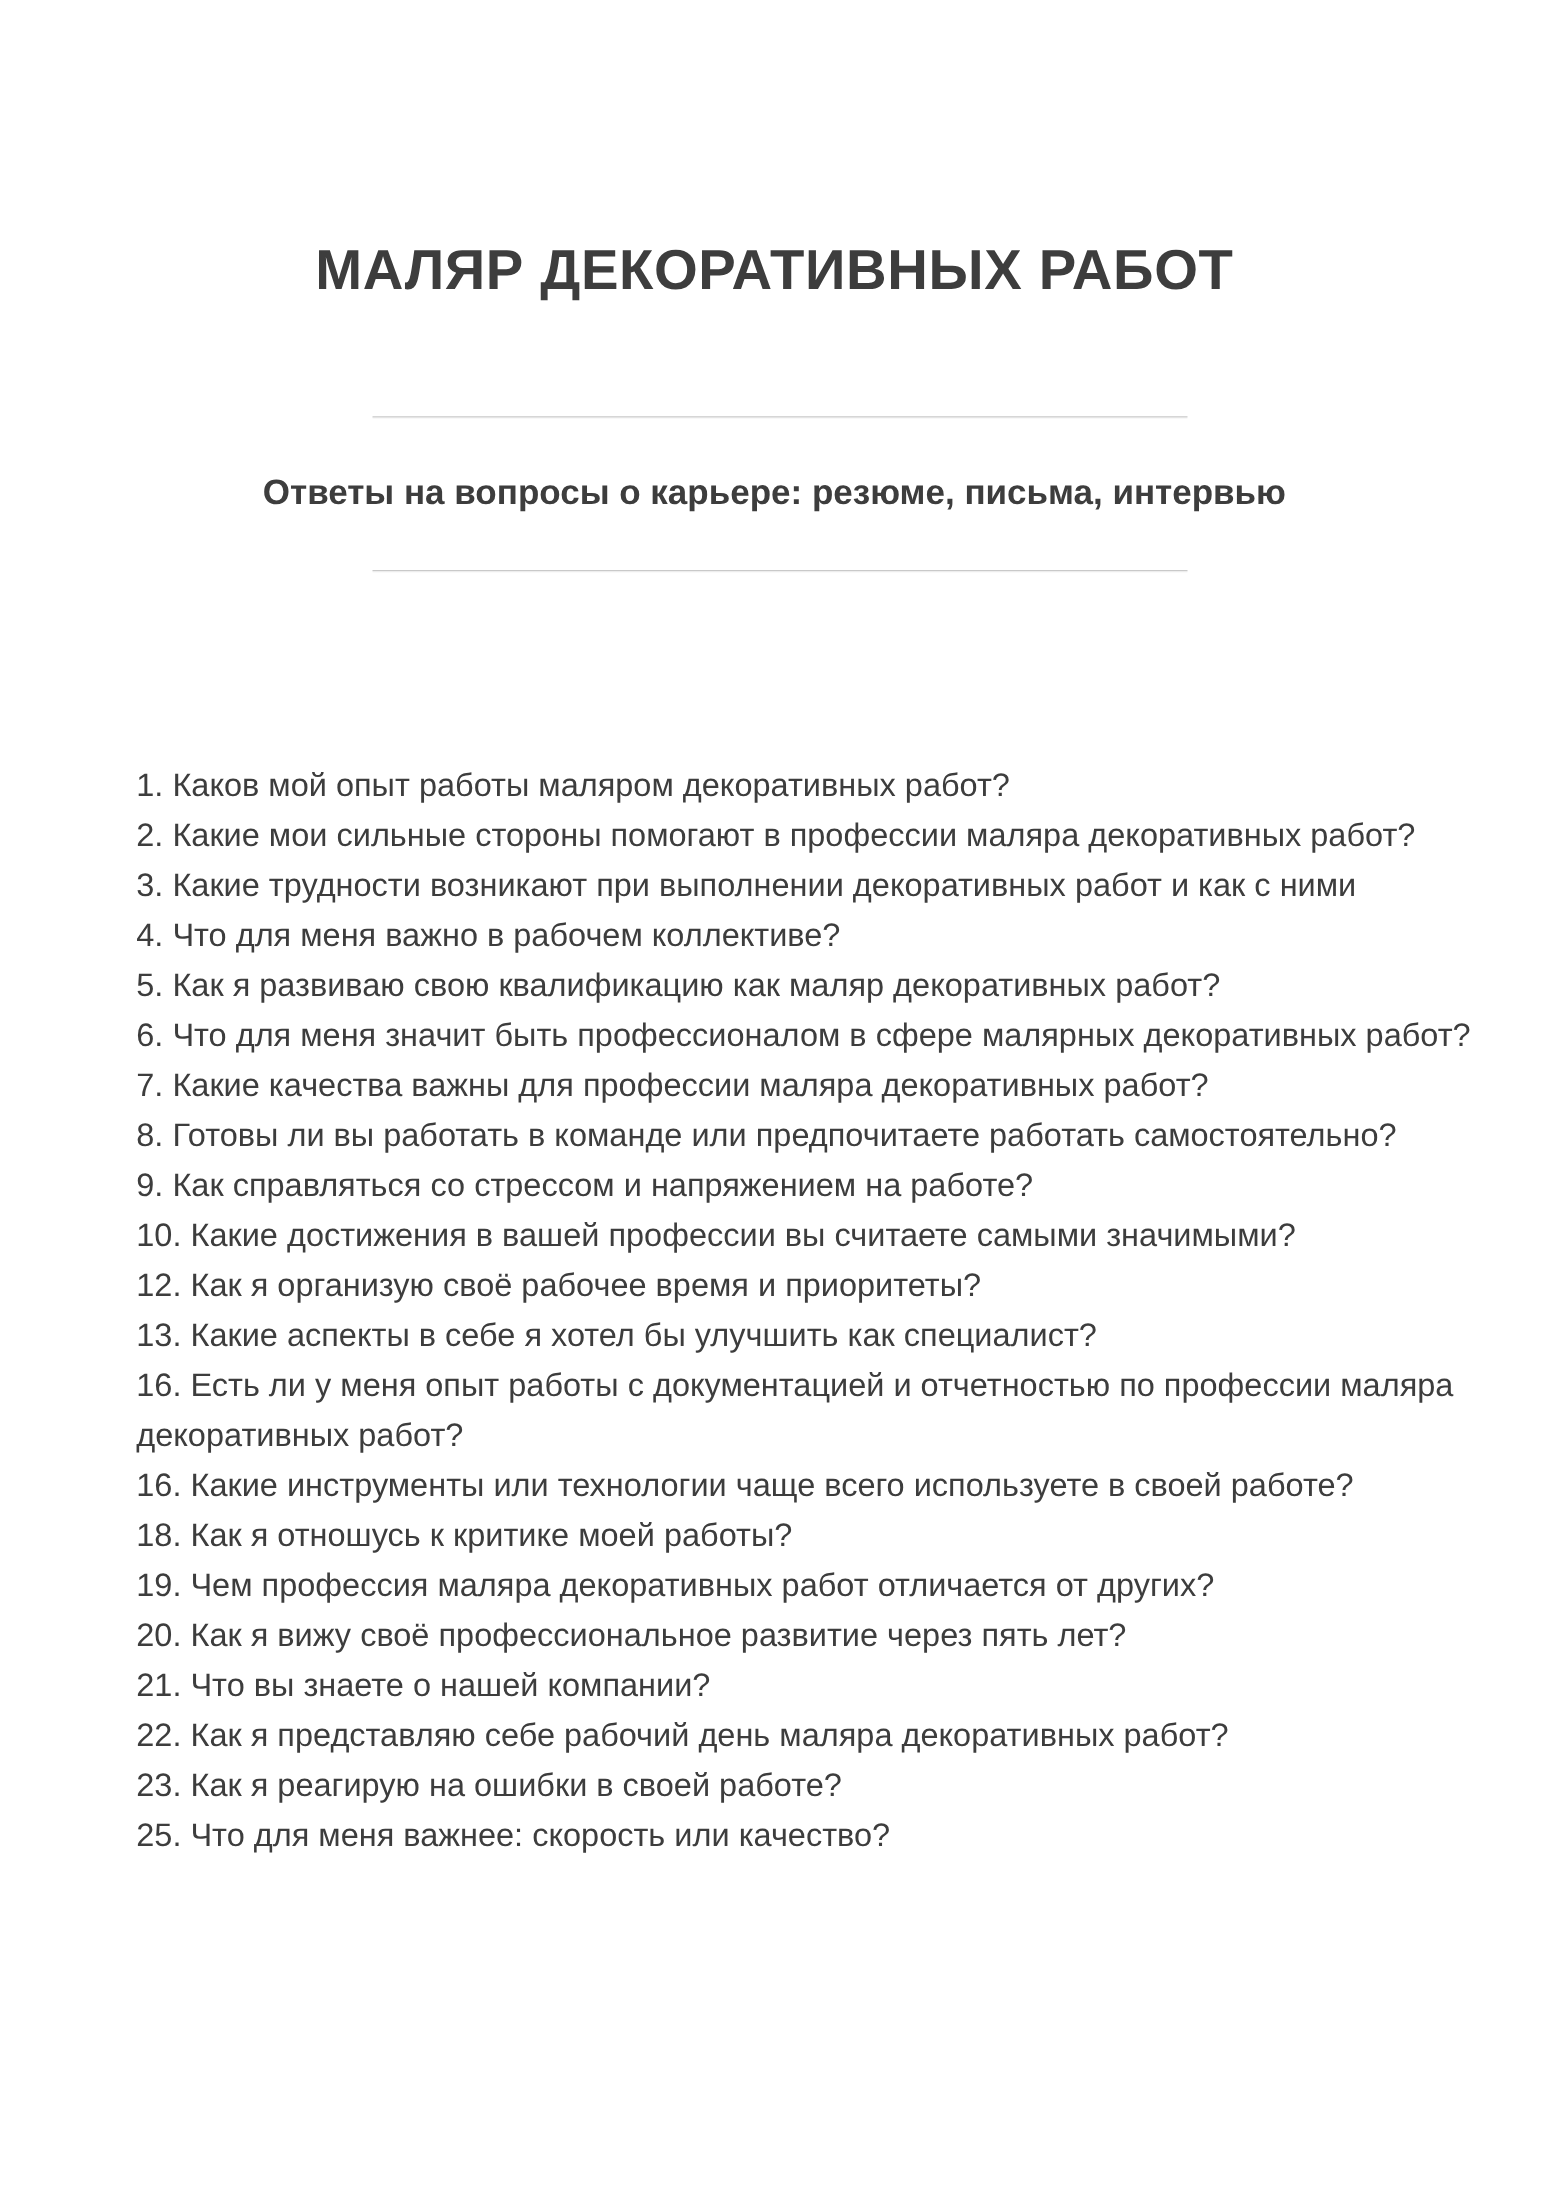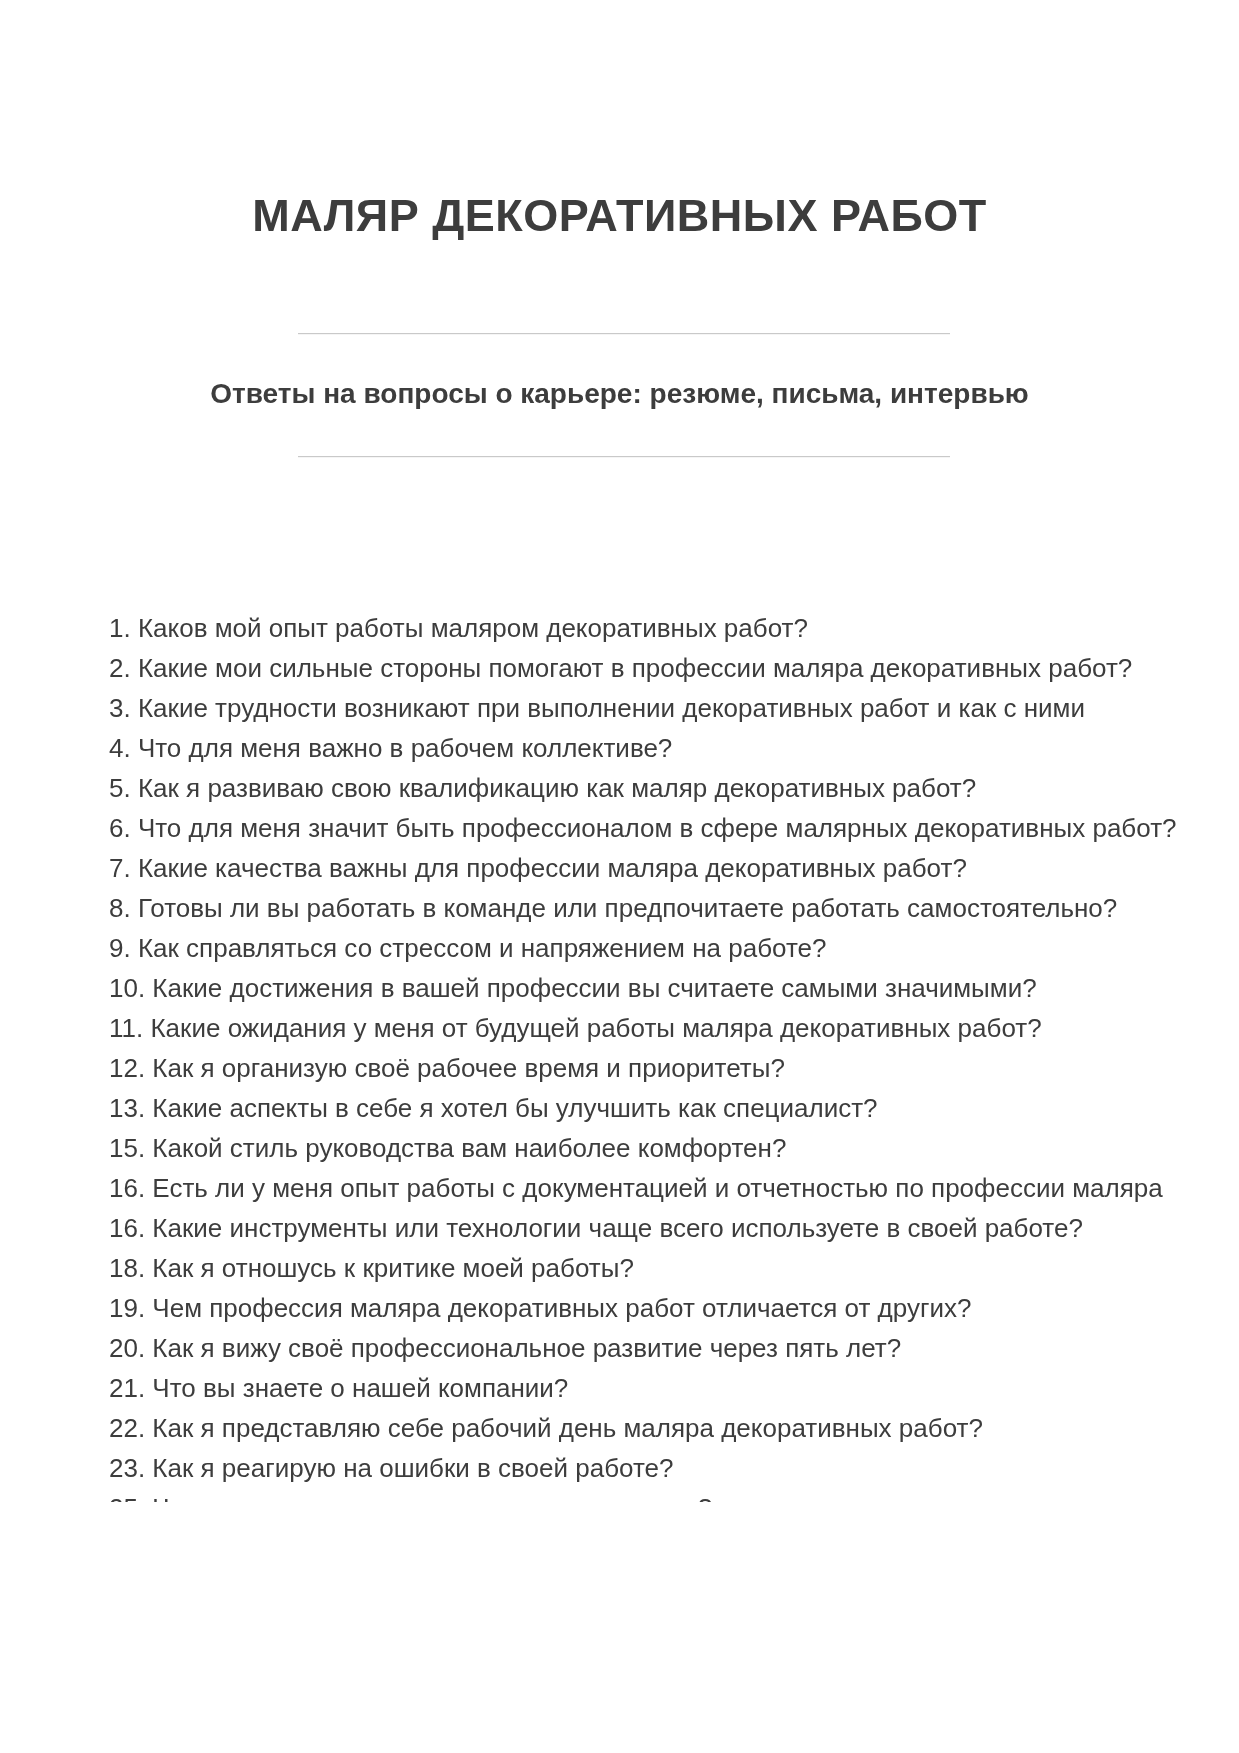--- a/index.html
+++ b/index.html
@@ -101,33 +101,28 @@
       <div>
         <div class="q-line">8. Готовы ли вы работать в команде или предпочитаете работать самостоятельно?</div>
       </div>
       <div>
         <div class="q-line">9. Как справляться со стрессом и напряжением на работе?</div>
       </div>
       <div>
         <div class="q-line">10. Какие достижения в вашей профессии вы считаете самыми значимыми?</div>
       </div>
       <div>
-        <div class="q-line">11. Какие ожидания у меня от будущей работы маляра декоративных работ?</div>
-      </div>
-      <div>
         <div class="q-line">12. Как я организую своё рабочее время и приоритеты?</div>
       </div>
       <div>
         <div class="q-line">13. Какие аспекты в себе я хотел бы улучшить как специалист?</div>
       </div>
       <div>
-        <div class="q-line">15. Какой стиль руководства вам наиболее комфортен?</div>
-      </div>
-      <div>
         <div class="q-line">16. Есть ли у меня опыт работы с документацией и отчетностью по профессии маляра</div>
+        <div class="q-line">декоративных работ?</div>
       </div>
       <div>
         <div class="q-line">16. Какие инструменты или технологии чаще всего используете в своей работе?</div>
       </div>
       <div>
         <div class="q-line">18. Как я отношусь к критике моей работы?</div>
       </div>
       <div>
         <div class="q-line">19. Чем профессия маляра декоративных работ отличается от других?</div>
       </div>

